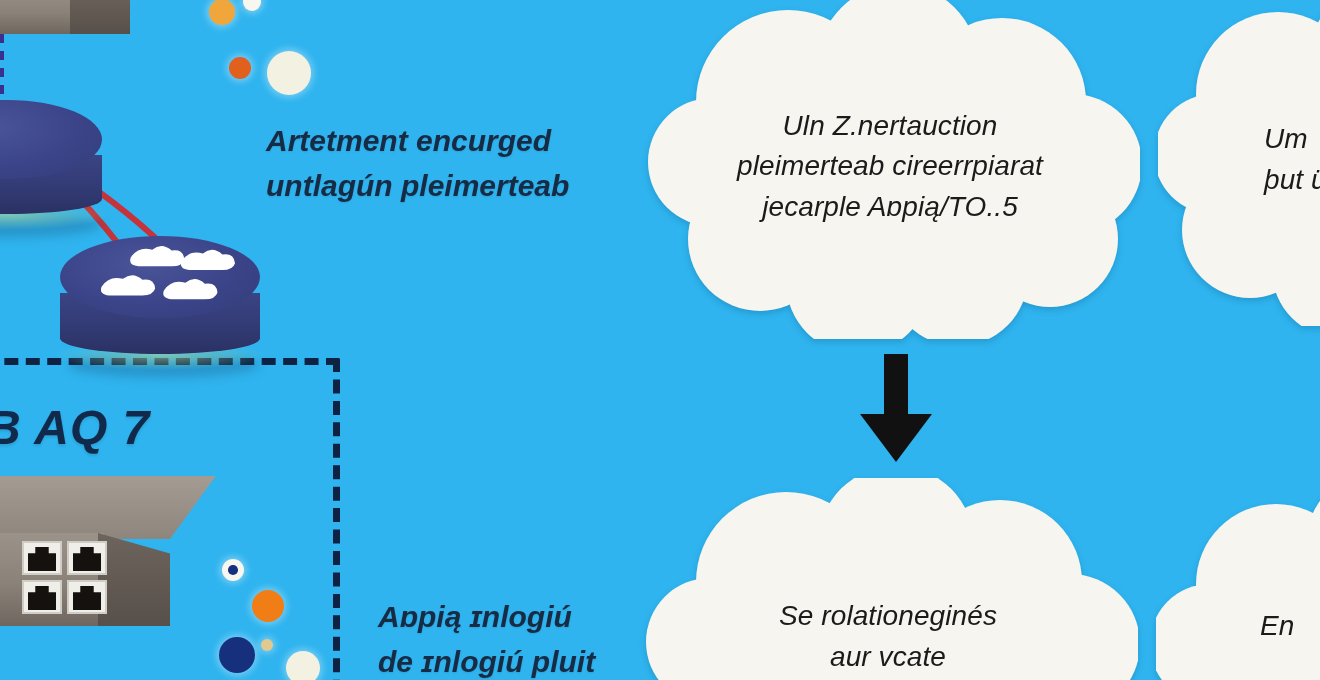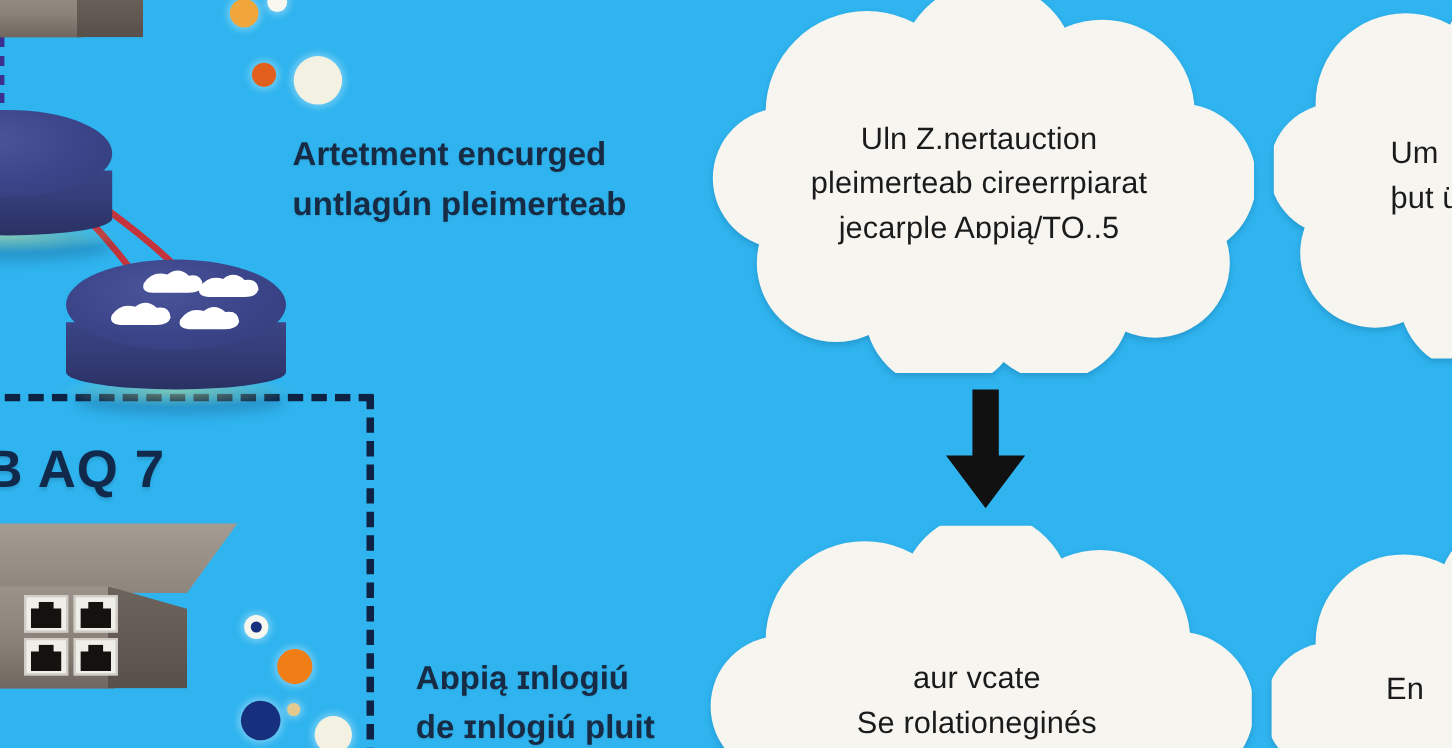--- a/index.html
+++ b/index.html
@@ -3,21 +3,21 @@
 <meta charset="utf-8">
 <style>
   * { margin:0; padding:0; box-sizing:border-box; }
   html, body { width:1320px; height:680px; overflow:hidden; }
   body {
     background:#2fb4ef;
     font-family:"Liberation Sans", sans-serif;
     position:relative;
   }
 
-  #canvas { position:absolute; inset:0; width:1320px; height:680px; overflow:hidden; }
+  #canvas { position:absolute; inset:0; width:1320px; height:680px; overflow:hidden;font-style:italic; }
 
   
   .dot { position:absolute; border-radius:50%; }
 
   
   .dash-v-left {
     position:absolute; left:-3px; top:0; width:7px; height:118px;
     background:repeating-linear-gradient(to bottom,#3b2f8f 0 9px,transparent 9px 17px);
   }
   .dash-box {
@@ -258,22 +258,22 @@
         <circle cx="432" cy="166" r="70"></circle>
         <circle cx="410" cy="240" r="68"></circle>
         <circle cx="318" cy="276" r="70"></circle>
         <circle cx="218" cy="282" r="72"></circle>
         <circle cx="120" cy="240" r="72"></circle>
         <circle cx="72" cy="164" r="64"></circle>
         <rect x="80" y="96" width="350" height="180" rx="60"></rect>
       </g>
     </svg>
     <div class="cloud-text" style="justify-content:flex-start; padding-top:118px;">
+      <div class="ln">Se rolationeginés</div>
       <div class="ln">aur vcate</div>
-      <div class="ln">Se rolationeginés</div>
     </div>
   </div>
 
   <div class="cloud" style="left:1156px; top:484px; width:440px; height:330px;">
     <svg viewBox="0 0 440 330" preserveAspectRatio="none">
       <g fill="#f6f5f0">
         <circle cx="120" cy="100" r="80"></circle>
         <circle cx="224" cy="60" r="74"></circle>
         <circle cx="324" cy="100" r="78"></circle>
         <circle cx="390" cy="162" r="66"></circle>

